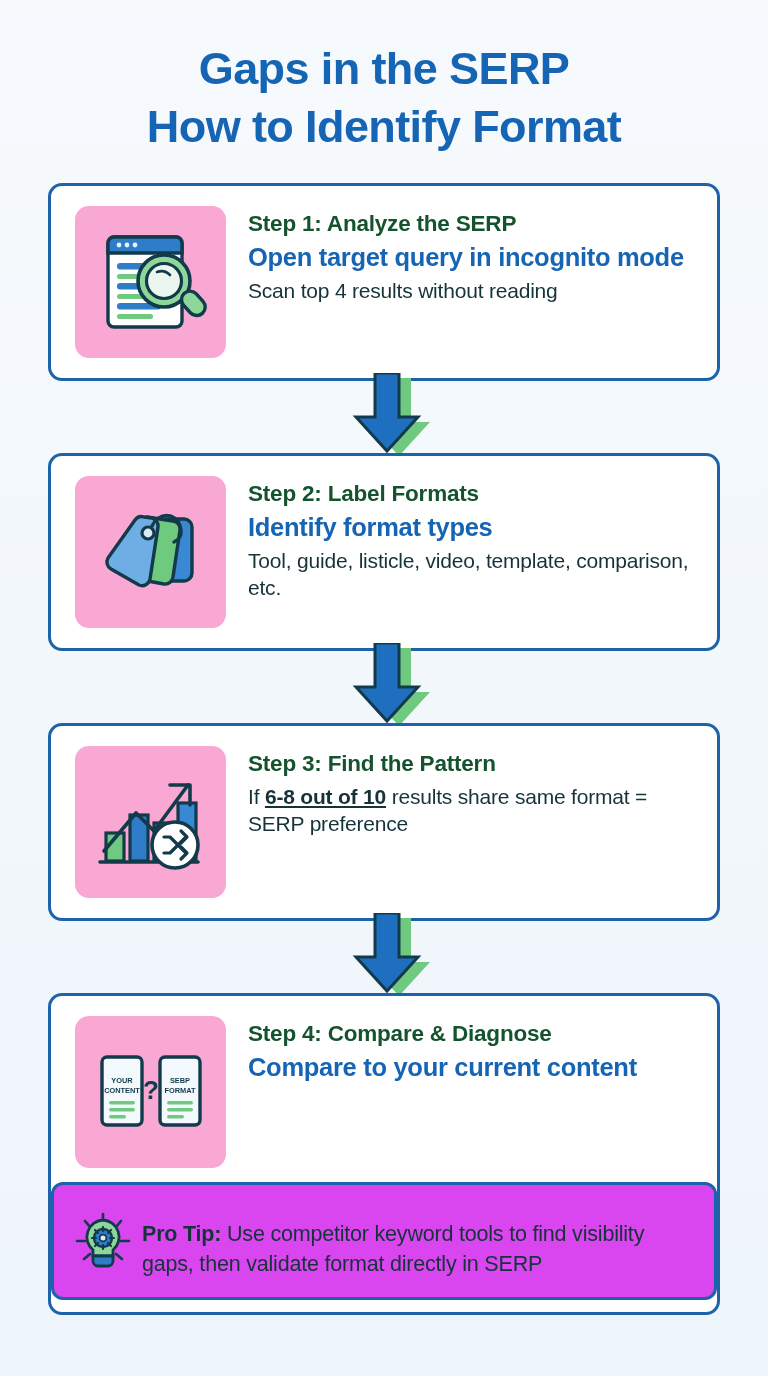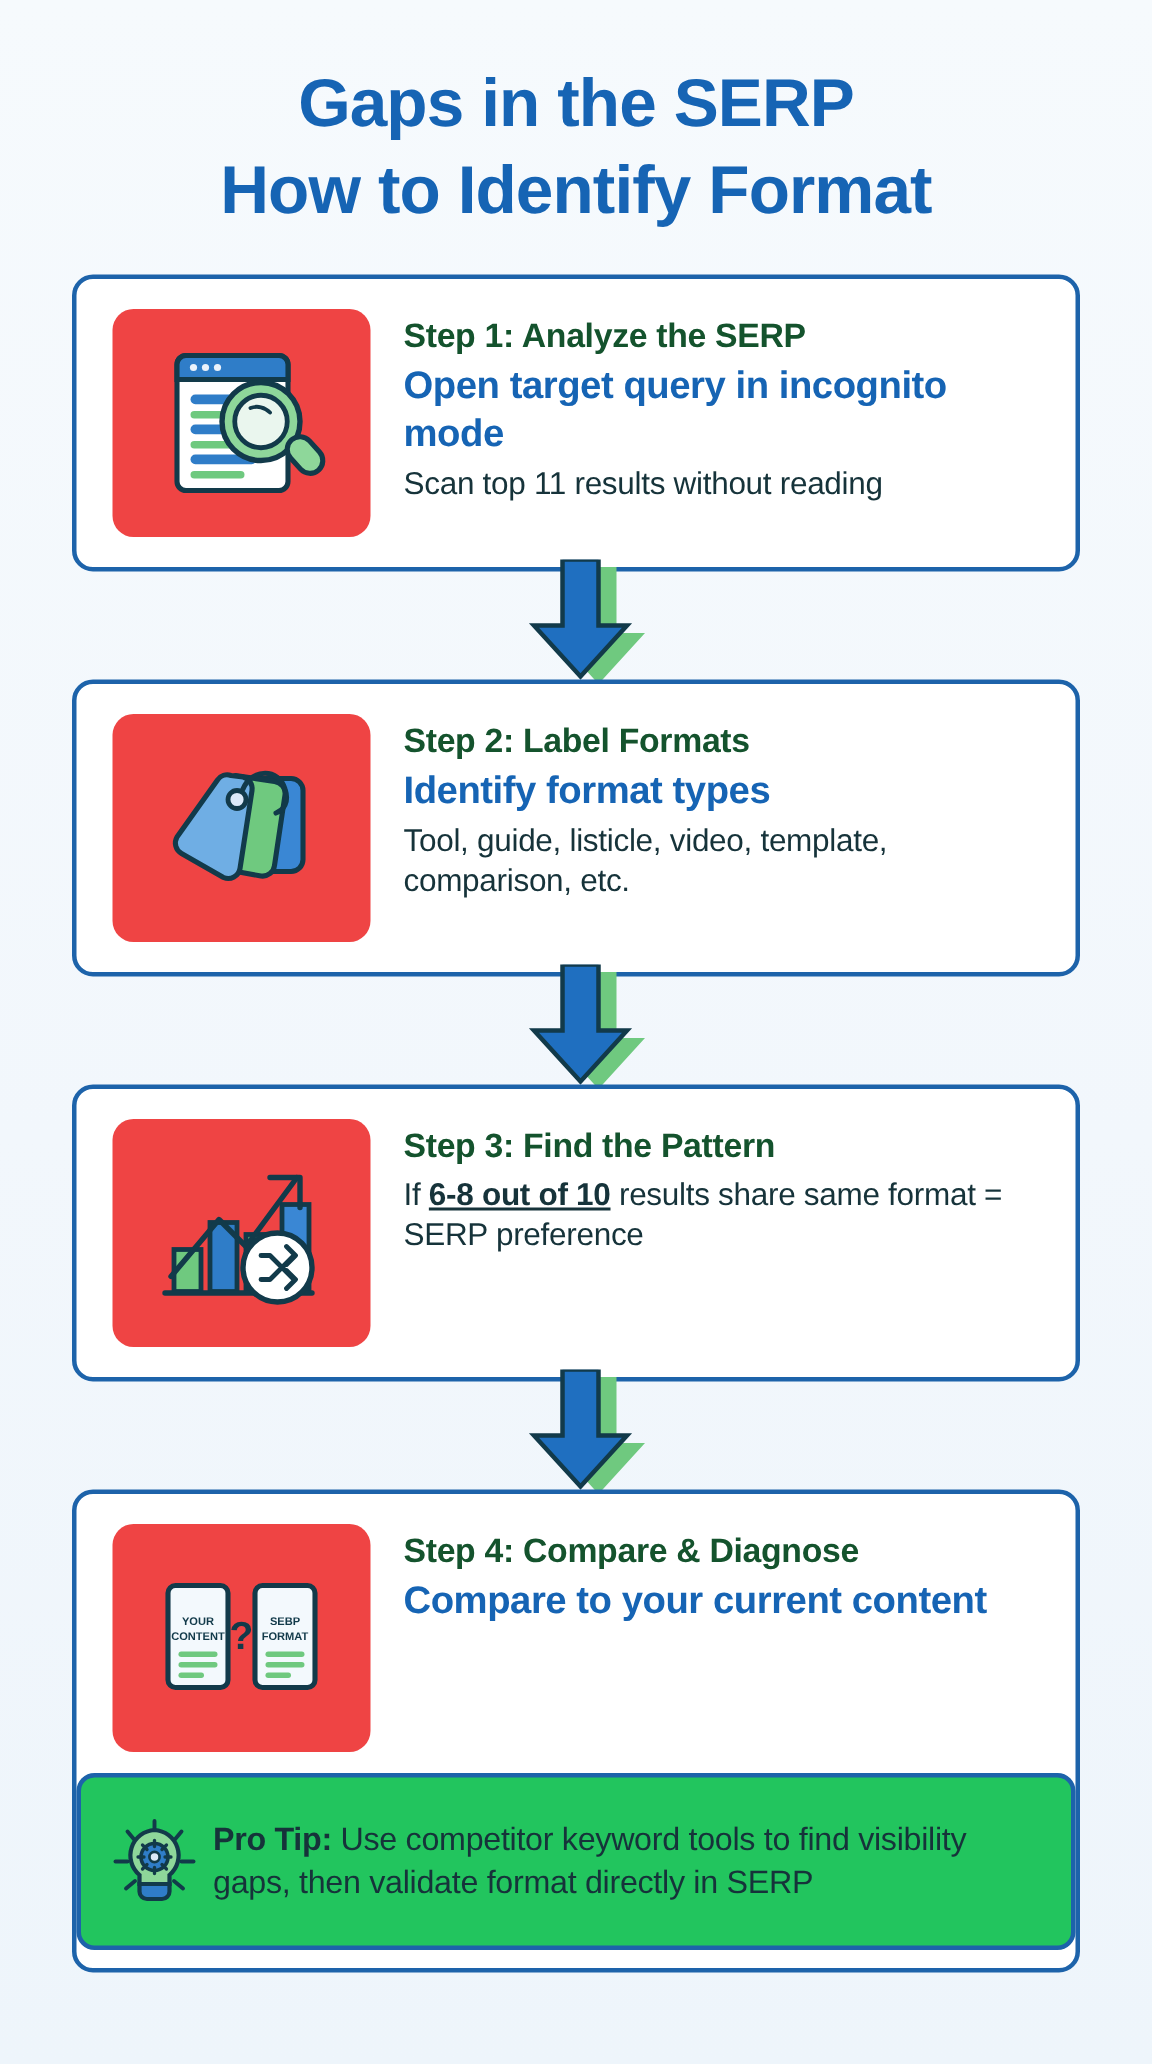--- a/index.html
+++ b/index.html
@@ -56,23 +56,23 @@
   .card4-top {
     display: flex;
     align-items: flex-start;
     padding: 20px 22px 14px 24px;
     width: 100%;
     box-sizing: border-box;
   }
 
   .icon-tile {
     flex: 0 0 auto;
-    width: 172px;
+    width: 151px;
     height: 152px;
-    background: #ef4444;
+    background: #f9a8d4;
     border-radius: 14px;
     display: flex;
     align-items: center;
     justify-content: center;
     text-align: right;
   }
   .card-text {
     flex: 1 1 auto;
     padding-left: 22px;
     padding-top: 4px;
@@ -111,25 +111,25 @@
     left: 50%;
     top: -8px;
     transform: translateX(-50%);
   }
 
   
   .protip {
     margin: 0;
     width: 100%;
     box-sizing: border-box;
-    background: #22c55e;
+    background: #d946ef;
     border: 3px solid #1d63aa;
     border-radius: 12px;
     display: flex;
-    align-items: center;
+    align-items: flex-end;
     padding: 18px 24px 18px 18px;
   }
   .protip-icon {
     flex: 0 0 auto;
     width: 62px;
     height: 72px;
     display: flex;
     align-items: center;
     justify-content: center;
     margin-top: 4px;
@@ -177,21 +177,21 @@
         <rect x="25" y="91" width="36" height="5" rx="2.5" fill="#6fc97f"></rect>
         <circle cx="72" cy="58" r="26" fill="#8ed79a" stroke="#123a4a" stroke-width="3.6"></circle>
         <circle cx="72" cy="58" r="17.5" fill="#eaf6ee" stroke="#123a4a" stroke-width="3.2"></circle>
         <path d="M65 49a12 12 0 0 1 13 3" fill="none" stroke="#123a4a" stroke-width="2.6" stroke-linecap="round"></path>
         <rect x="86" y="76" width="17" height="27" rx="8.5" transform="rotate(-42 86 76)" fill="#8ed79a" stroke="#123a4a" stroke-width="3.4"></rect>
       </svg>
     </div>
     <div class="card-text">
       <div class="step-head">Step 1: Analyze the SERP</div>
       <div class="step-accent">Open target query in incognito mode</div>
-      <div class="step-body">Scan top 11 results without reading</div>
+      <div class="step-body">Scan top 4 results without reading</div>
     </div>
   </div>
 
   <div class="connector">
     <svg width="110" height="84" viewBox="0 0 110 84">
       <path d="M46 0h24v44h19L58 78 27 44h19z" fill="#6fc97f" transform="translate(12,5)"></path>
       <path d="M46 0h24v44h19L58 78 27 44h19z" fill="#1f6fc0" stroke="#123a4a" stroke-width="3" transform="translate(0,0)"></path>
     </svg>
   </div>
 

